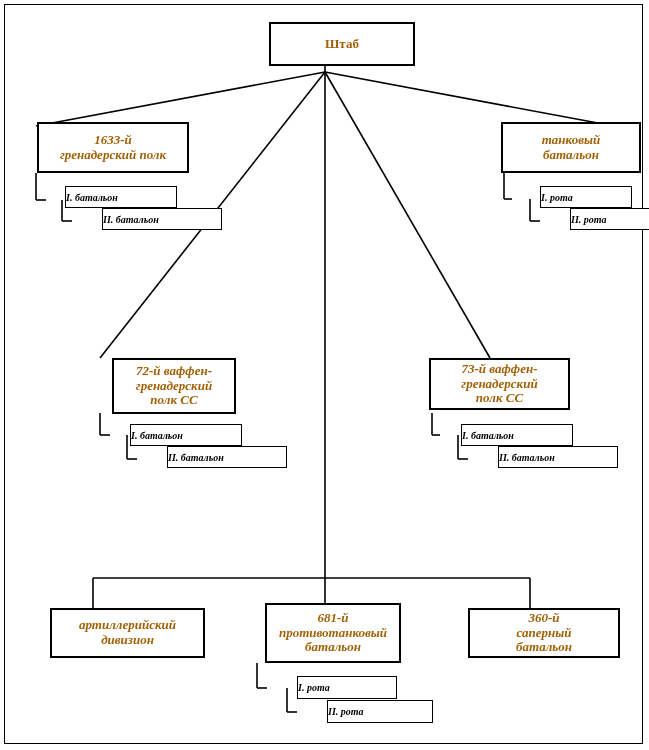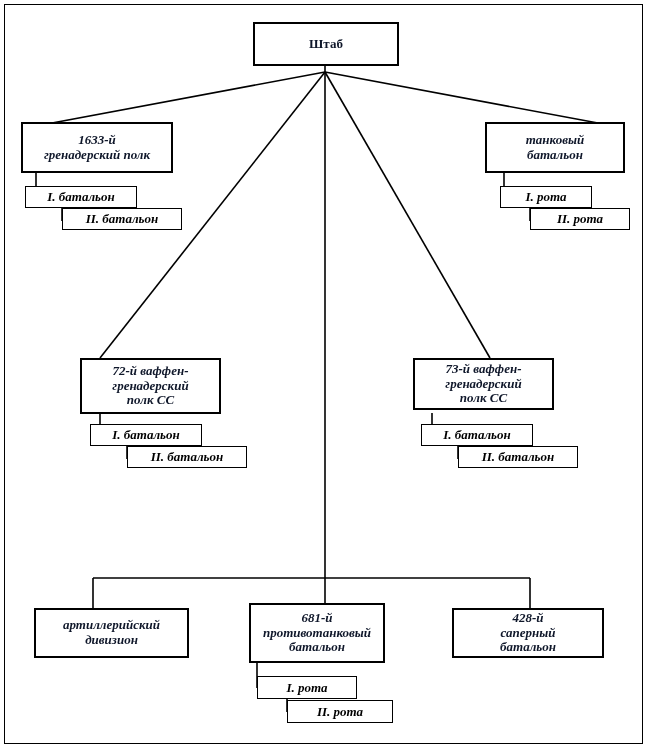--- a/index.html
+++ b/index.html
@@ -30,41 +30,42 @@
     border: 2px solid #000;
     background: #ffffff;
     display: flex;
     align-items: center;
     justify-content: center;
     text-align: center;
     font-weight: bold;
     font-style: italic;
     font-size: 13px;
     line-height: 1.12;
-    color: #0f172a;
+    color: #a16207;
     z-index: 5;
     padding: 1px 14px;
+    margin-left: 16px;
   }
   .node.upright {
     font-style: normal;
   }
   .sub {
     position: absolute;
     box-sizing: border-box;
     border: 1.5px solid #000;
     background: #ffffff;
     display: flex;
     align-items: center;
-    justify-content: center;
     text-align: center;
     font-weight: bold;
     font-style: italic;
-    font-size: 13px;
+    font-size: 10px;
     color: #000;
     z-index: 6;
+    margin-left: 40px;
   }
   svg.lines {
     position: absolute;
     left: 0;
     top: 0;
     width: 649px;
     height: 750px;
     z-index: 1;
   }
 </style>
@@ -140,21 +141,21 @@
     <span>танковый
 батальон</span>
   </div>
   <div class="sub" style="left:500px; top:186px; width:92px; height:22px;">
     <span>I. рота</span>
   </div>
   <div class="sub" style="left:530px; top:208px; width:100px; height:22px;">
     <span>II. рота</span>
   </div>
 
-  <div class="node" style="left:80px; top:358px; width:141px; height:56px; white-space:pre-line;">
+  <div class="node" style="left:96px; top:358px; width:124px; height:56px; white-space:pre-line;">
     <span>72-й ваффен-
 гренадерский
 полк СС</span>
   </div>
   <div class="sub" style="left:90px; top:424px; width:112px; height:22px;">
     <span>I. батальон</span>
   </div>
   <div class="sub" style="left:127px; top:446px; width:120px; height:22px;">
     <span>II. батальон</span>
   </div>
@@ -182,18 +183,18 @@
 батальон</span>
   </div>
   <div class="sub" style="left:257px; top:676px; width:100px; height:23px;">
     <span>I. рота</span>
   </div>
   <div class="sub" style="left:287px; top:700px; width:106px; height:23px;">
     <span>II. рота</span>
   </div>
 
   <div class="node" style="left:452px; top:608px; width:152px; height:50px; white-space:pre-line;">
-    <span>428-й
+    <span>360-й
 саперный
 батальон</span>
   </div>
 
 </div>
 
 </body></html>

